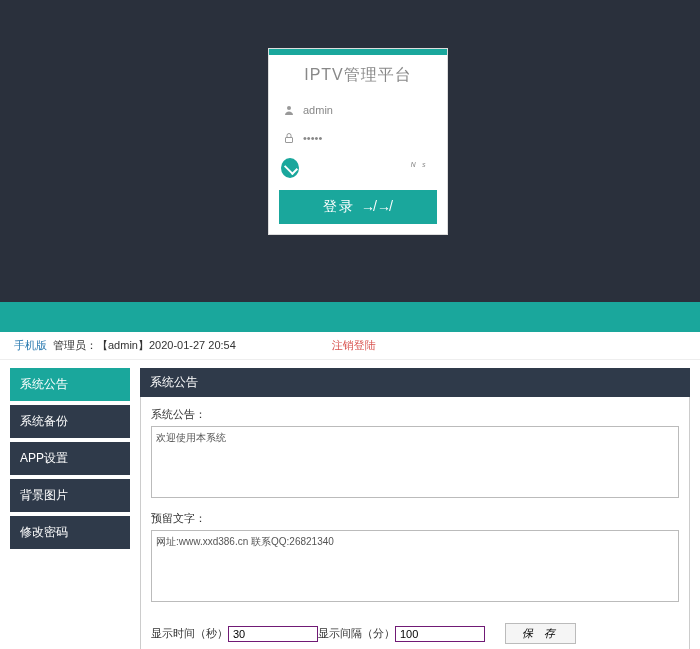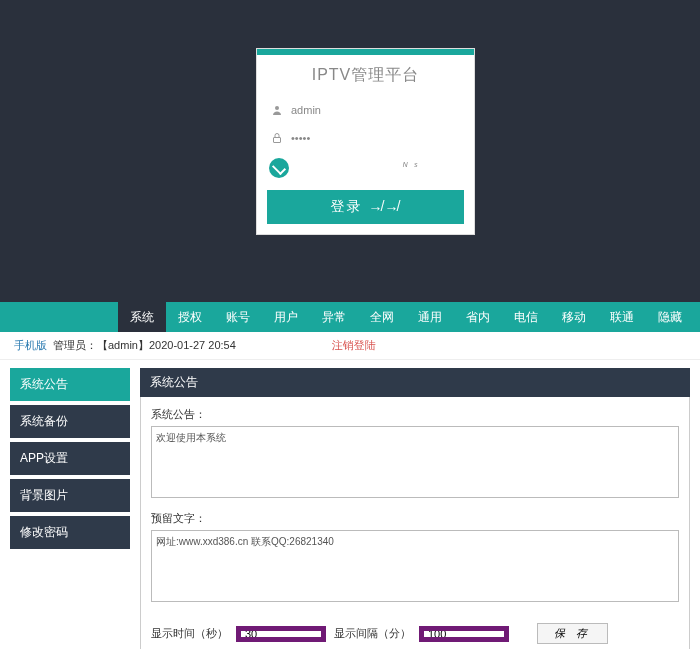--- a/index.html
+++ b/index.html
@@ -7,23 +7,23 @@
   
   
   .top-section {
     background: #2a303c;
     height: 302px;
     width: 700px;
     position: relative;
   }
   .login-box {
     position: absolute;
-    left: 256px;
+    left: 268px;
     top: 48px;
-    width: 219px;
+    width: 180px;
     background: #fff;
     border: 1px solid #ddd;
   }
   .login-header {
     background: #1aa79c;
     height: 6px;
   }
   .login-title {
     text-align: center;
     color: #888;
@@ -185,26 +185,25 @@
     font-size: 10px;
     padding: 4px;
     color:#555;
     resize: none;
     font-family: inherit;
     margin-bottom: 10px;
   }
   .form-row {
     display: flex;
     align-items: center;
-    gap: 8px;
     margin-top: 8px;
     font-size: 11px;
   }
   .form-row input[type="text"] {
-    border: 5px solid #701a75;
+    border: 1px solid #701a75;
     height: 16px;
     padding: 0 4px;
     font-size: 11px;
   }
   .num-input { width: 90px; }
   .save-btn {
     border: 1px solid #bbb;
     background: #f5f5f5;
     padding: 2px 16px;
     font-size: 11px;
@@ -244,34 +243,20 @@
       <input type="text" style="width: 30px; border: none; outline: none;">
       <span class="captcha-img">ᴺ ˢ</span>
     </div>
     <div class="login-btn">登录 ↛↛</div>
   </div>
 </div>
 
 <div class="bottom-section">
   <div class="topnav">
     <div class="topnav-spacer"></div>
-    <div id="topnav-items" style="display: flex;">
-        <div class="topnav-item active">系统</div>
-        <div class="topnav-item">授权</div>
-        <div class="topnav-item">账号</div>
-        <div class="topnav-item">用户</div>
-        <div class="topnav-item">异常</div>
-        <div class="topnav-item">全网</div>
-        <div class="topnav-item">通用</div>
-        <div class="topnav-item">省内</div>
-        <div class="topnav-item">电信</div>
-        <div class="topnav-item">移动</div>
-        <div class="topnav-item">联通</div>
-        <div class="topnav-item">隐藏</div>
-      </div>
   </div>
 
   <div class="infobar">
     <span class="mobile">手机版</span>
     <span class="admininfo">
       <span>管理员：</span><span>【admin】</span><span>2020-01-27 20:54</span>
     </span>
     <span class="logout">注销登陆</span>
   </div>
 

